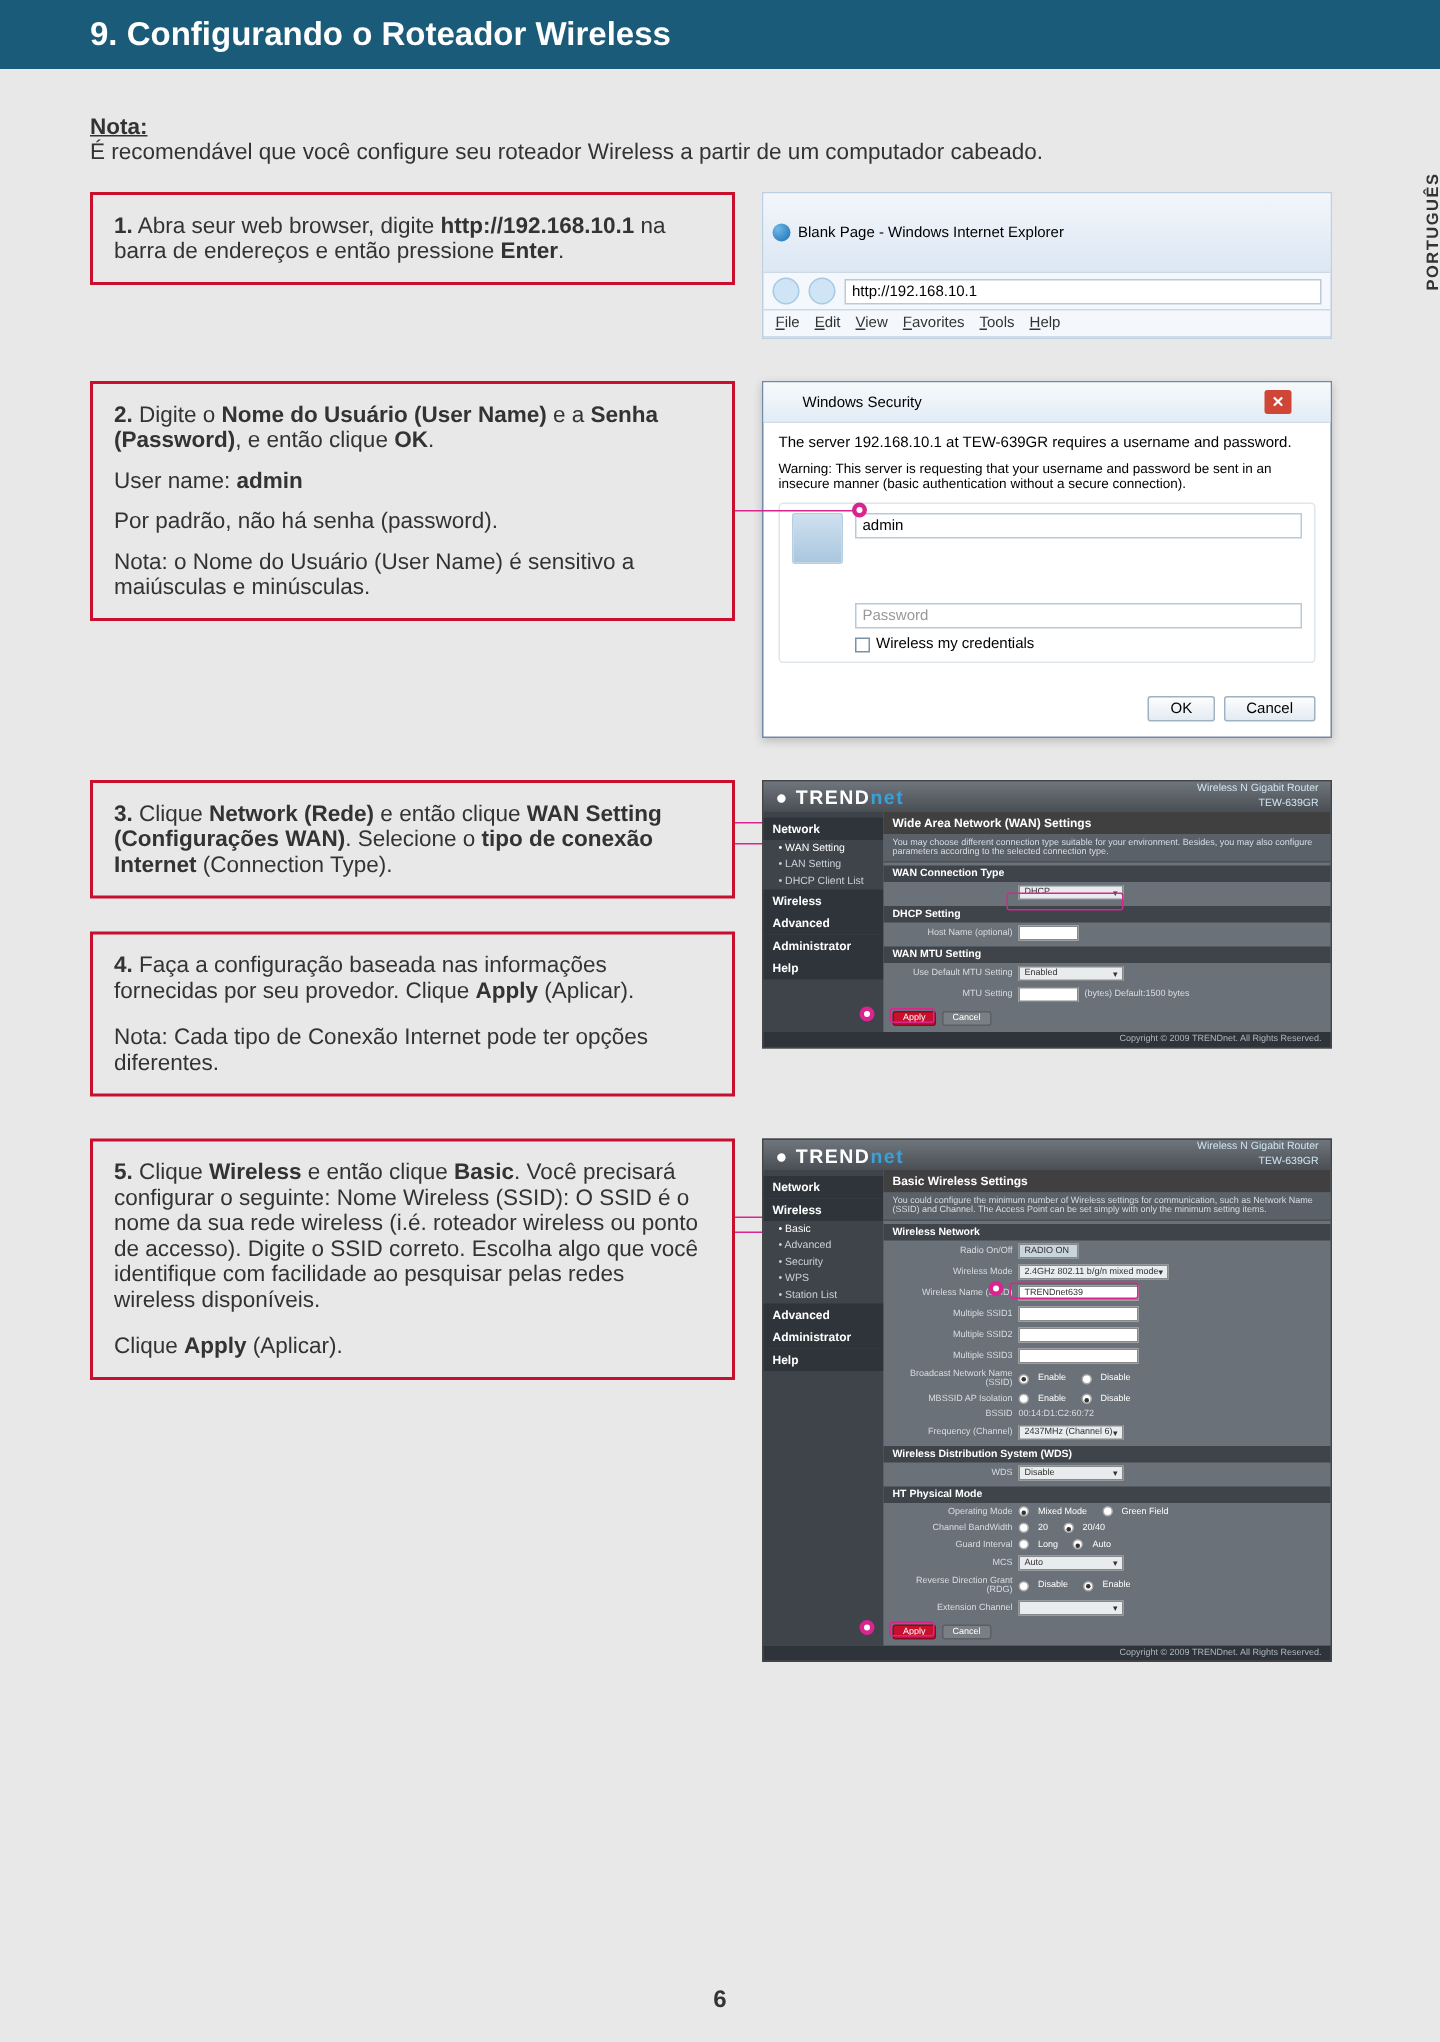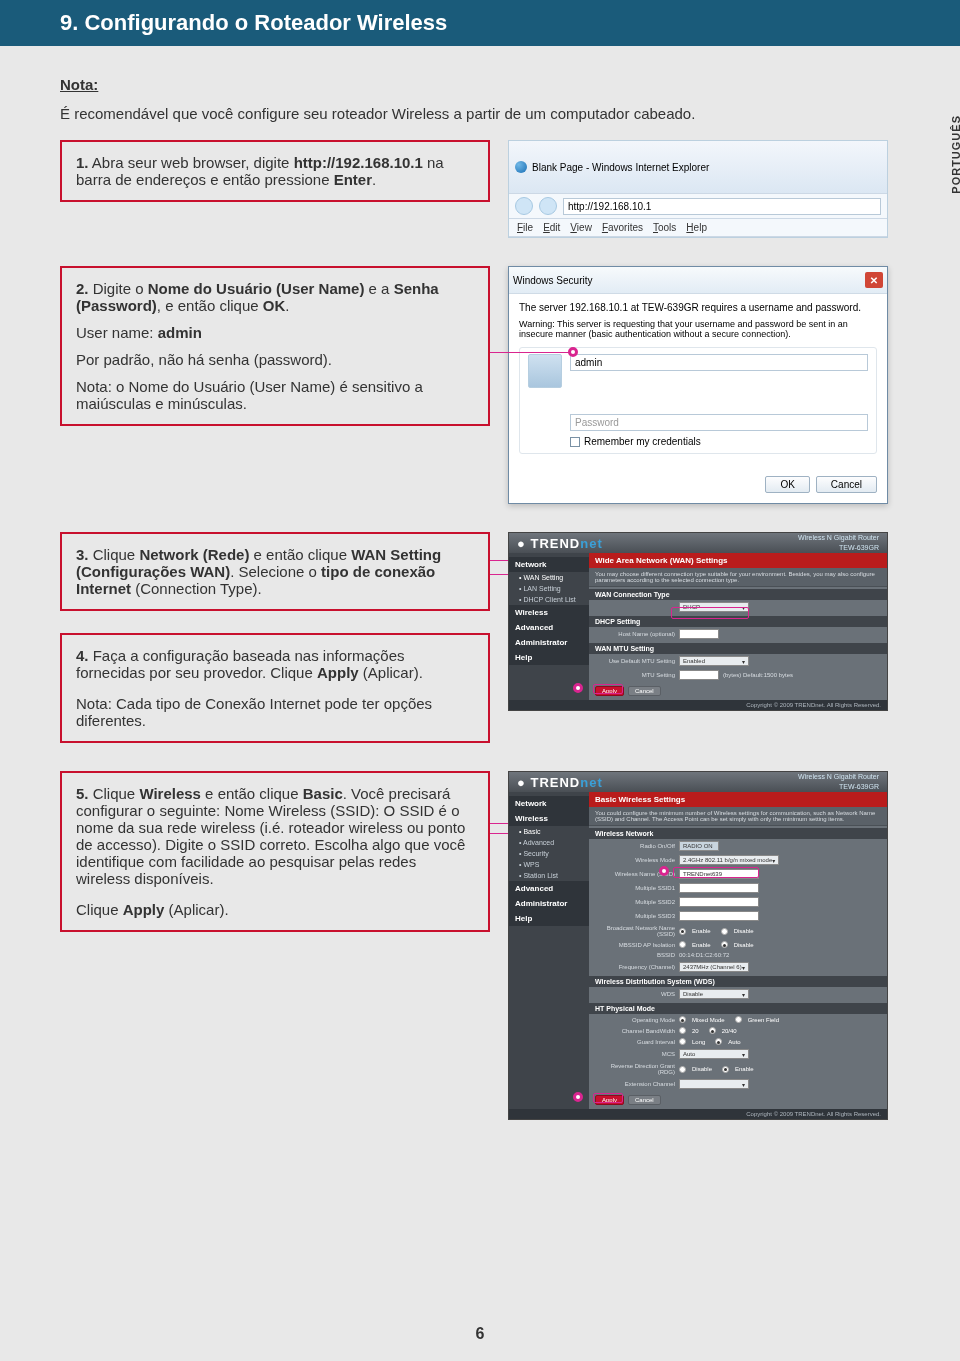--- a/index.html
+++ b/index.html
@@ -42,21 +42,21 @@
   .note-block {
     margin: 10px 0 18px 0;
     font-size: 15px;
     color: #333;
     max-width: 840px;
   }
   .note-block .note-label {
     font-weight: bold;
     text-decoration: underline;
     display: inline-block;
-    margin-bottom: 12px;
+    margin-bottom: 0;
   }
   .row {
     display: flex;
     align-items: flex-start;
     margin-bottom: 28px;
     gap: 18px;
   }
   .step-box {
     border: 2px solid #c8102e;
     padding: 12px 14px;
@@ -107,21 +107,21 @@
   
   .sec-dialog {
     width: 380px;
     border: 1px solid #6f8ba5;
     background:#fff;
     font-size: 10px;
     box-shadow: 0 2px 6px rgba(0,0,0,.2);
   }
   .sec-title {
     background: linear-gradient(#f7fafc,#e2ecf5);
-    padding: 5px 4px;
+    padding: 5px 26px;
     display:flex;justify-content:space-between;align-items:center;
     border-bottom:1px solid #cfdbe6;
   }
   .sec-title .close-x {
     width:18px;height:16px;background:#d04636;color:#fff;display:flex;align-items:center;justify-content:center;border-radius:2px;font-size:10px;font-weight:bold;
   }
   .sec-body { padding: 8px 10px; }
   .sec-body .msg { margin-bottom:6px; }
   .sec-cred {
     border:1px solid #dfe6ec;border-radius:3px;padding:6px 8px;display:flex;gap:8px;align-items:flex-start;margin:8px 0;
@@ -144,21 +144,21 @@
   }
   .router .r-top { background:linear-gradient(#6f757c,#4a4f55);padding:0 8px;display:flex;justify-content:space-between;align-items:center; }
   .router .brand { font-size:13px;font-weight:bold;letter-spacing:1px;color:#fff; }
   .router .brand .o { color:#3aa0d8; }
   .router .model { font-size:7px;line-height:10px;text-align:right;color:#d0e4f0; }
   .router .r-body { display:flex; }
   .router .r-nav { width:80px;background:#3f444a;padding:4px 0; }
   .router .r-nav .nav-hd { background:#2f343a;padding:3px 6px;font-weight:bold;font-size:8px; }
   .router .r-nav .nav-it { padding:2px 6px 2px 10px;font-size:7px;color:#c8d0d8; }
   .router .r-main { flex:1;background:#6a7178;padding:0; }
-  .router .panel-hd { background:#b91c1c;padding:3px 6px;font-size:8px;font-weight:bold; }
+  .router .panel-hd { background:#404040;padding:3px 6px;font-size:8px;font-weight:bold; }
   .router .panel-sub { padding:3px 6px;font-size:6px;color:#d8dde2;background:#5a6168;border-bottom:1px solid #4a5056; }
   .router .section-hd { background:#3f444a;padding:2px 6px;font-size:7px;font-weight:bold;margin-top:2px; }
   .router .form-row { display:flex;align-items:center;padding:2px 6px;gap:4px; }
   .router .form-row .lbl { width:80px;text-align:right;font-size:6px;color:#d8dde2; }
   .router .form-row .ctl { background:#fff;color:#333;border:1px solid #888;padding:0 3px;font-size:6px;min-width:40px;height:10px;display:flex;align-items:center; }
   .router .form-row .sel { background:#e8ecef;color:#333;border:1px solid #888;padding:0 3px;font-size:6px;min-width:70px;height:10px;display:flex;align-items:center;justify-content:space-between; }
   .router .btnrow { display:flex;gap:4px;padding:4px 6px;justify-content:flex-start; }
   .router .rbtn { background:#c8102e;border:1px solid #8b0a1f;color:#fff;padding:1px 6px;font-size:6px;border-radius:2px; }
   .router .rbtn.gray { background:#7a7f85;border-color:#5a5f65; }
   .router .foot { background:#2f343a;padding:2px 6px;font-size:6px;text-align:right;color:#aeb6be; }
@@ -245,21 +245,21 @@
           <div class="sec-body">
             <div class="msg">The server 192.168.10.1 at TEW-639GR requires a username and password.</div>
             <div class="msg" style="font-size:9px;">Warning: This server is requesting that your username and password be sent in an insecure manner (basic authentication without a secure connection).</div>
             <div class="sec-cred">
               <div class="avatar"></div>
               <div class="inputs">
                 <div class="fld">admin</div>
                 <div class="fld" style="color:#999;margin-top:40px;" placeholder="Password">Password</div>
                 <div class="remember">
                   <span class="cb"></span>
-                  <span>Remember my credentials</span>
+                  <span>Wireless my credentials</span>
                 </div>
               </div>
             </div>
           </div>
           <div class="sec-btns">
             <span class="btn">OK</span>
             <span class="btn">Cancel</span>
           </div>
         </div>
       </div>

